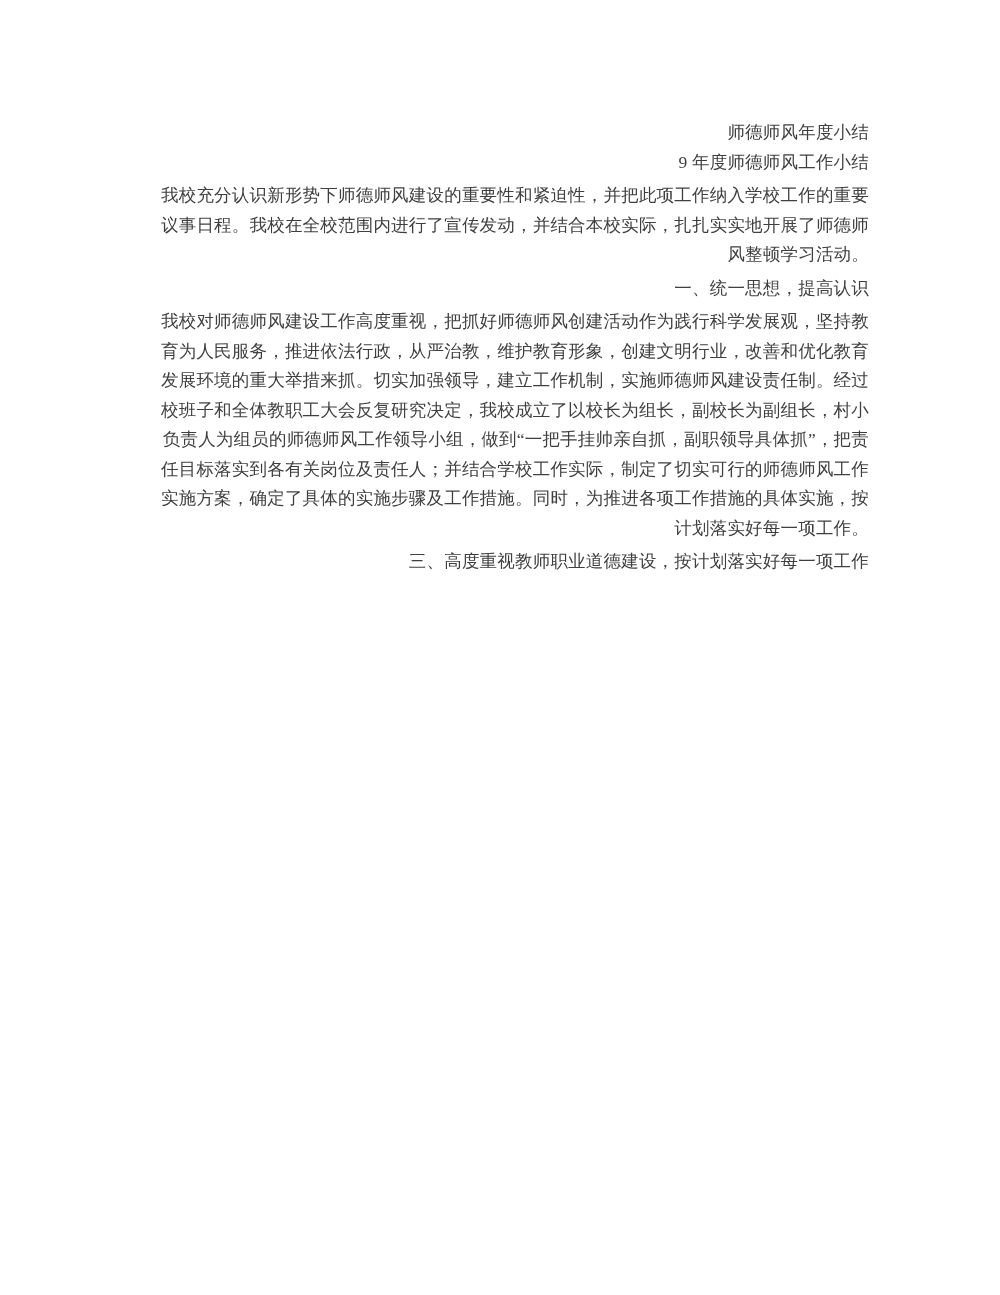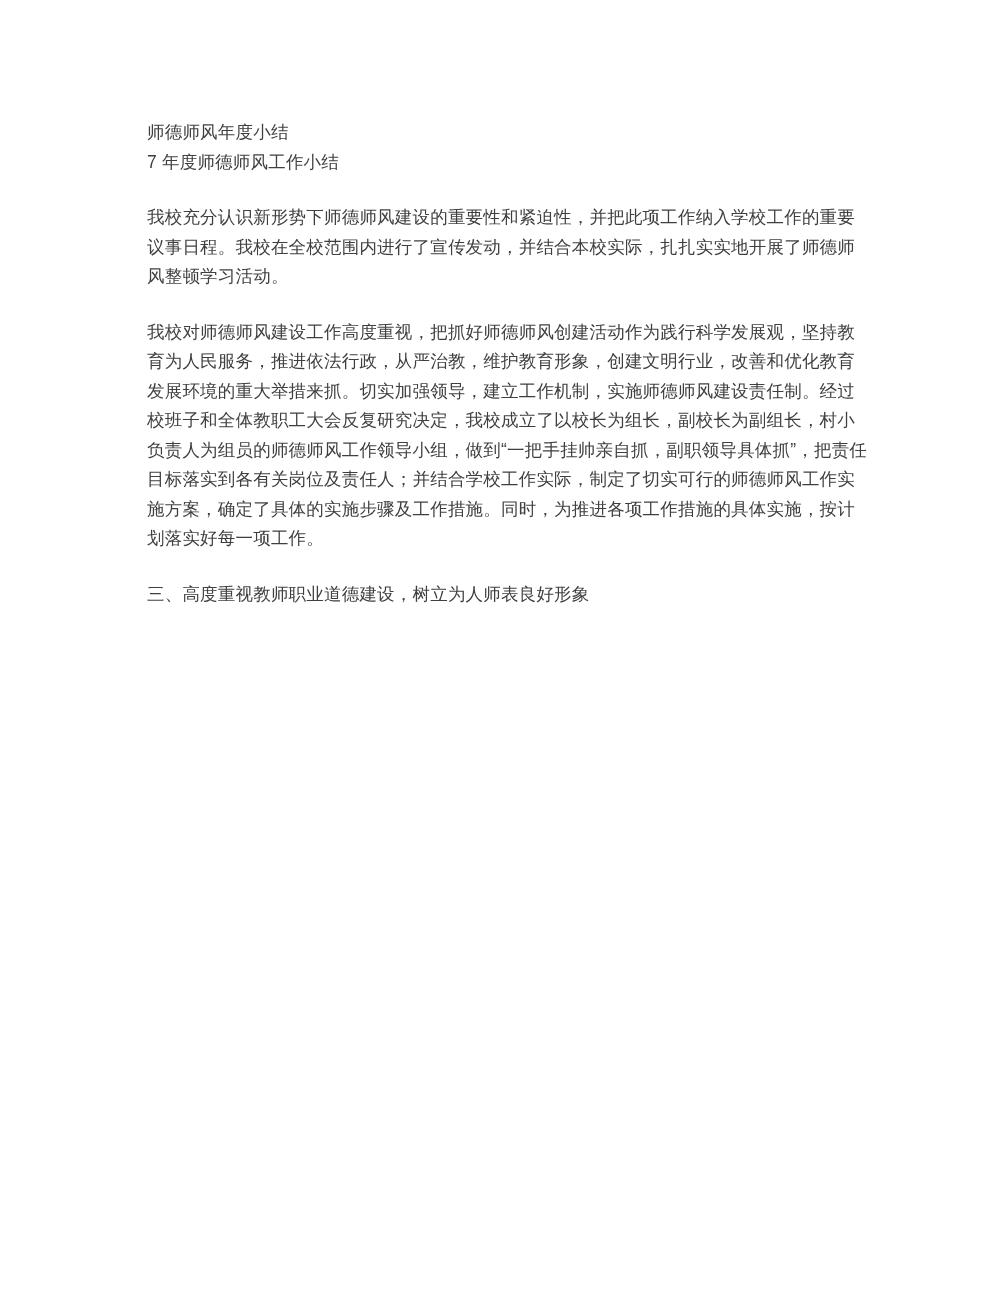--- a/index.html
+++ b/index.html
@@ -21,29 +21,31 @@
     width: 722px;
     color: #3f3f3f;
     font-size: 17.5px;
     line-height: 29.5px;
     letter-spacing: 0.2px;
   }
   .title-line {
     margin: 0;
   }
   .block {
-    margin: 26px 0;
+    margin: 4px 0;
   }
   .doc p {
     word-break: break-all;
-    text-align: left;
+    text-align: right;
+    font-family: Liberation Serif, serif;
   }
 </style>
 </head>
 <body>
 
 <div class="doc">
   <p class="title-line">师德师风年度小结</p>
-  <p class="title-line">7 年度师德师风工作小结</p>
+  <p class="title-line">9 年度师德师风工作小结</p>
   <p class="block">我校充分认识新形势下师德师风建设的重要性和紧迫性，并把此项工作纳入学校工作的重要议事日程。我校在全校范围内进行了宣传发动，并结合本校实际，扎扎实实地开展了师德师风整顿学习活动。</p>
+  <p class="block">一、统一思想，提高认识</p>
   <p class="block">我校对师德师风建设工作高度重视，把抓好师德师风创建活动作为践行科学发展观，坚持教育为人民服务，推进依法行政，从严治教，维护教育形象，创建文明行业，改善和优化教育发展环境的重大举措来抓。切实加强领导，建立工作机制，实施师德师风建设责任制。经过校班子和全体教职工大会反复研究决定，我校成立了以校长为组长，副校长为副组长，村小负责人为组员的师德师风工作领导小组，做到“一把手挂帅亲自抓，副职领导具体抓”，把责任目标落实到各有关岗位及责任人；并结合学校工作实际，制定了切实可行的师德师风工作实施方案，确定了具体的实施步骤及工作措施。同时，为推进各项工作措施的具体实施，按计划落实好每一项工作。</p>
-  <p class="block">三、高度重视教师职业道德建设，树立为人师表良好形象</p>
+  <p class="block">三、高度重视教师职业道德建设，按计划落实好每一项工作</p>
 </div>
 
 </body></html>

